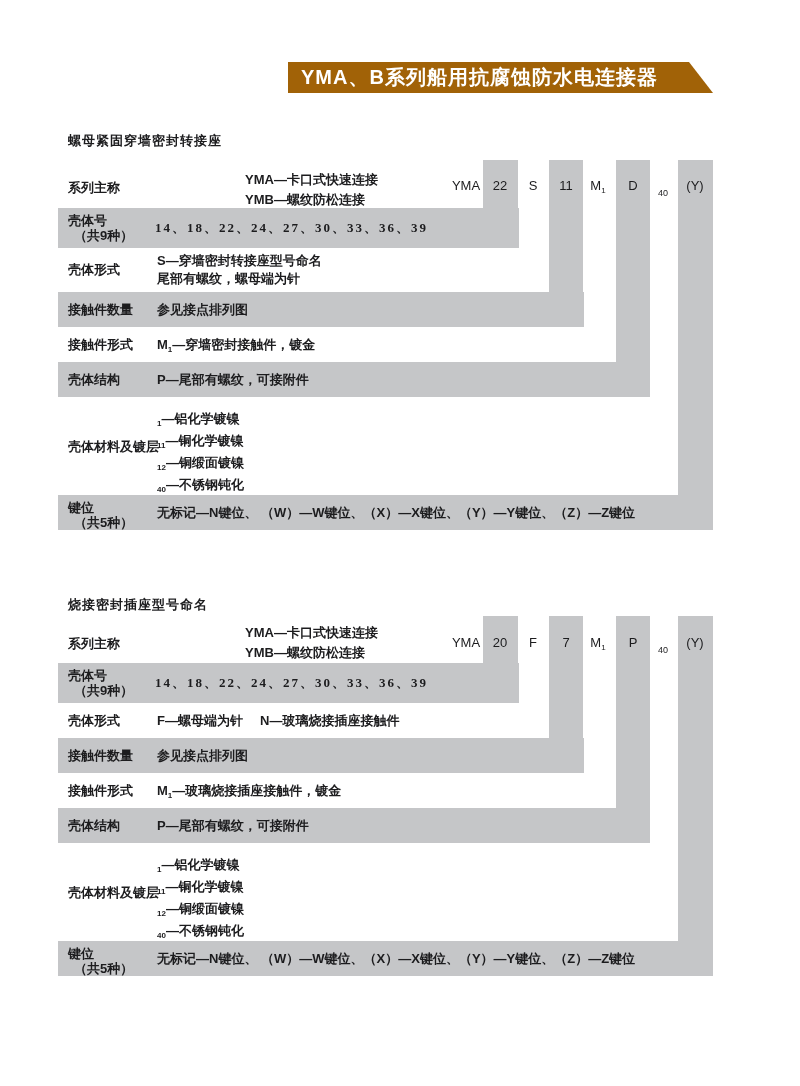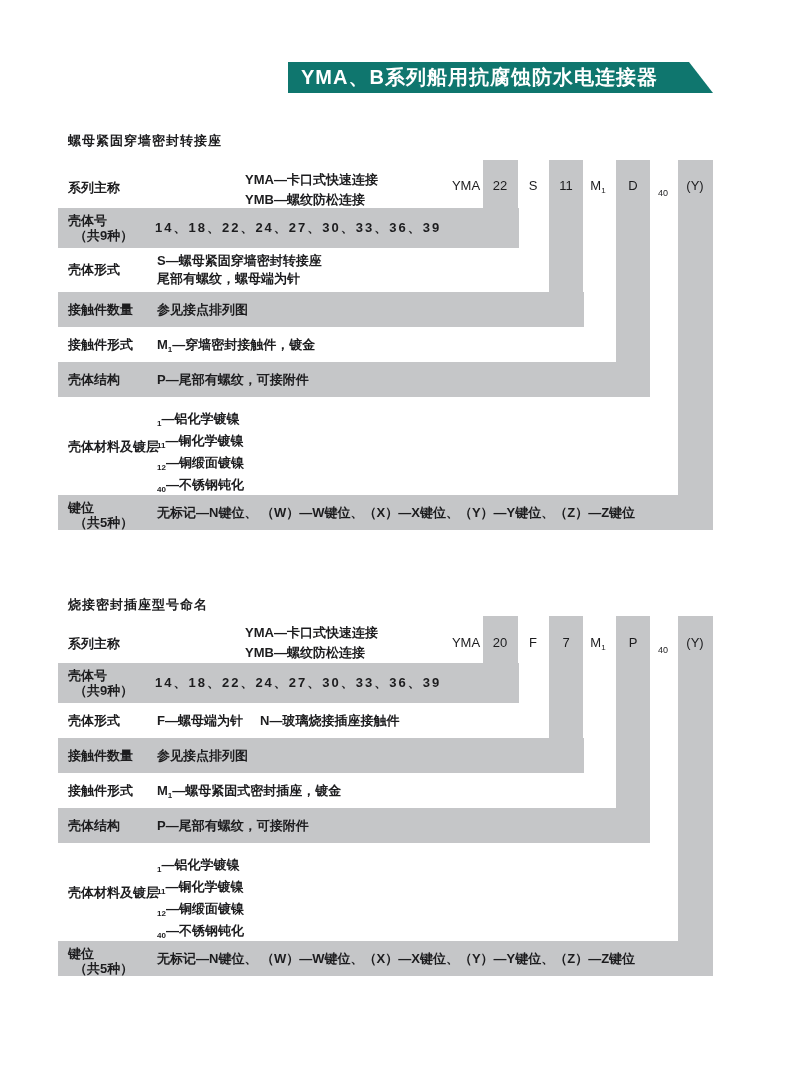--- a/index.html
+++ b/index.html
@@ -8,21 +8,21 @@
     width:800px;height:1086px;
     background:#ffffff;
     font-family:"Liberation Sans","DejaVu Sans",sans-serif;
     color:#1c1c1e;
     overflow:hidden;
     margin:0 auto;
   }
   
   .banner{
     position:absolute;left:288px;top:62px;width:425px;height:31px;
-    background:#0f766e;
+    background:#a16207;
     clip-path:polygon(0 0,401px 0,425px 31px,0 31px);
   }
   .banner-text{
     display:block;
     padding-left:13px;
     line-height:31px;
     font-size:20px;
     font-weight:bold;
     color:#ffffff;
     letter-spacing:1px;
@@ -41,21 +41,21 @@
   .lb{
     position:absolute;left:68px;
     font-size:13px;font-weight:bold;line-height:13px;white-space:nowrap;
   }
   .lb2{left:74px;}
   
   .ds{
     position:absolute;
     font-size:13px;font-weight:bold;line-height:14px;white-space:pre;
   }
-  .sp{letter-spacing:2px;}
+  .sp{letter-spacing:2px;font-family:Liberation Serif, serif;}
   
   .code{
     position:absolute;transform:translateX(-50%);
     font-size:13px;font-weight:normal;line-height:13px;white-space:nowrap;
   }
   .codesub{font-size:9px;}
   
   .sb{font-size:8px;position:relative;top:3px;font-weight:inherit;}
 </style>
 </head>
@@ -87,21 +87,21 @@
     <span class="lb" style="top:303px">接触件数量</span>
     <span class="lb" style="top:338px">接触件形式</span>
     <span class="lb" style="top:373px">壳体结构</span>
     <span class="lb" style="top:440px">壳体材料及镀层</span>
     <span class="lb" style="top:501px">键位</span>
     <span class="lb lb2" style="top:516px">（共5种）</span>
 
     <span class="ds" style="left:245px;top:173px">YMA—卡口式快速连接</span>
     <span class="ds" style="left:245px;top:193px">YMB—螺纹防松连接</span>
     <span class="ds sp" style="left:155px;top:221px">14、18、22、24、27、30、33、36、39</span>
-    <span class="ds" style="left:157px;top:254px">S—螺母紧固穿墙密封转接座</span>
+    <span class="ds" style="left:157px;top:254px">S—穿墙密封转接座型号命名</span>
     <span class="ds" style="left:157px;top:272px">尾部有螺纹，螺母端为针</span>
     <span class="ds" style="left:157px;top:303px">参见接点排列图</span>
     <span class="ds" style="left:157px;top:338px"><span>M</span><span class="sb">1</span><span>—穿墙密封接触件，镀金</span></span>
     <span class="ds" style="left:157px;top:373px">P—尾部有螺纹，可接附件</span>
 
     <span class="ds" style="left:157px;top:412px"><span class="sb">1</span><span>—铝化学镀镍</span></span>
     <span class="ds" style="left:157px;top:434px"><span class="sb">11</span><span>—铜化学镀镍</span></span>
     <span class="ds" style="left:157px;top:456px"><span class="sb">12</span><span>—铜缎面镀镍</span></span>
     <span class="ds" style="left:157px;top:478px"><span class="sb">40</span><span>—不锈钢钝化</span></span>
 
@@ -140,21 +140,21 @@
     <span class="lb" style="top:886px">壳体材料及镀层</span>
     <span class="lb" style="top:947px">键位</span>
     <span class="lb lb2" style="top:962px">（共5种）</span>
 
     <span class="ds" style="left:245px;top:626px">YMA—卡口式快速连接</span>
     <span class="ds" style="left:245px;top:646px">YMB—螺纹防松连接</span>
     <span class="ds sp" style="left:155px;top:676px">14、18、22、24、27、30、33、36、39</span>
     <span class="ds" style="left:157px;top:714px">F—螺母端为针</span>
     <span class="ds" style="left:260px;top:714px">N—玻璃烧接插座接触件</span>
     <span class="ds" style="left:157px;top:749px">参见接点排列图</span>
-    <span class="ds" style="left:157px;top:784px"><span>M</span><span class="sb">1</span><span>—螺母紧固式密封插座，镀金</span></span>
+    <span class="ds" style="left:157px;top:784px"><span>M</span><span class="sb">1</span><span>—玻璃烧接插座接触件，镀金</span></span>
     <span class="ds" style="left:157px;top:819px">P—尾部有螺纹，可接附件</span>
 
     <span class="ds" style="left:157px;top:858px"><span class="sb">1</span><span>—铝化学镀镍</span></span>
     <span class="ds" style="left:157px;top:880px"><span class="sb">11</span><span>—铜化学镀镍</span></span>
     <span class="ds" style="left:157px;top:902px"><span class="sb">12</span><span>—铜缎面镀镍</span></span>
     <span class="ds" style="left:157px;top:924px"><span class="sb">40</span><span>—不锈钢钝化</span></span>
 
     <span class="ds" style="left:157px;top:952px">无标记—N键位、 （W）—W键位、（X）—X键位、（Y）—Y键位、（Z）—Z键位</span>
 
     <span class="code" style="left:466px;top:636px">YMA</span>

